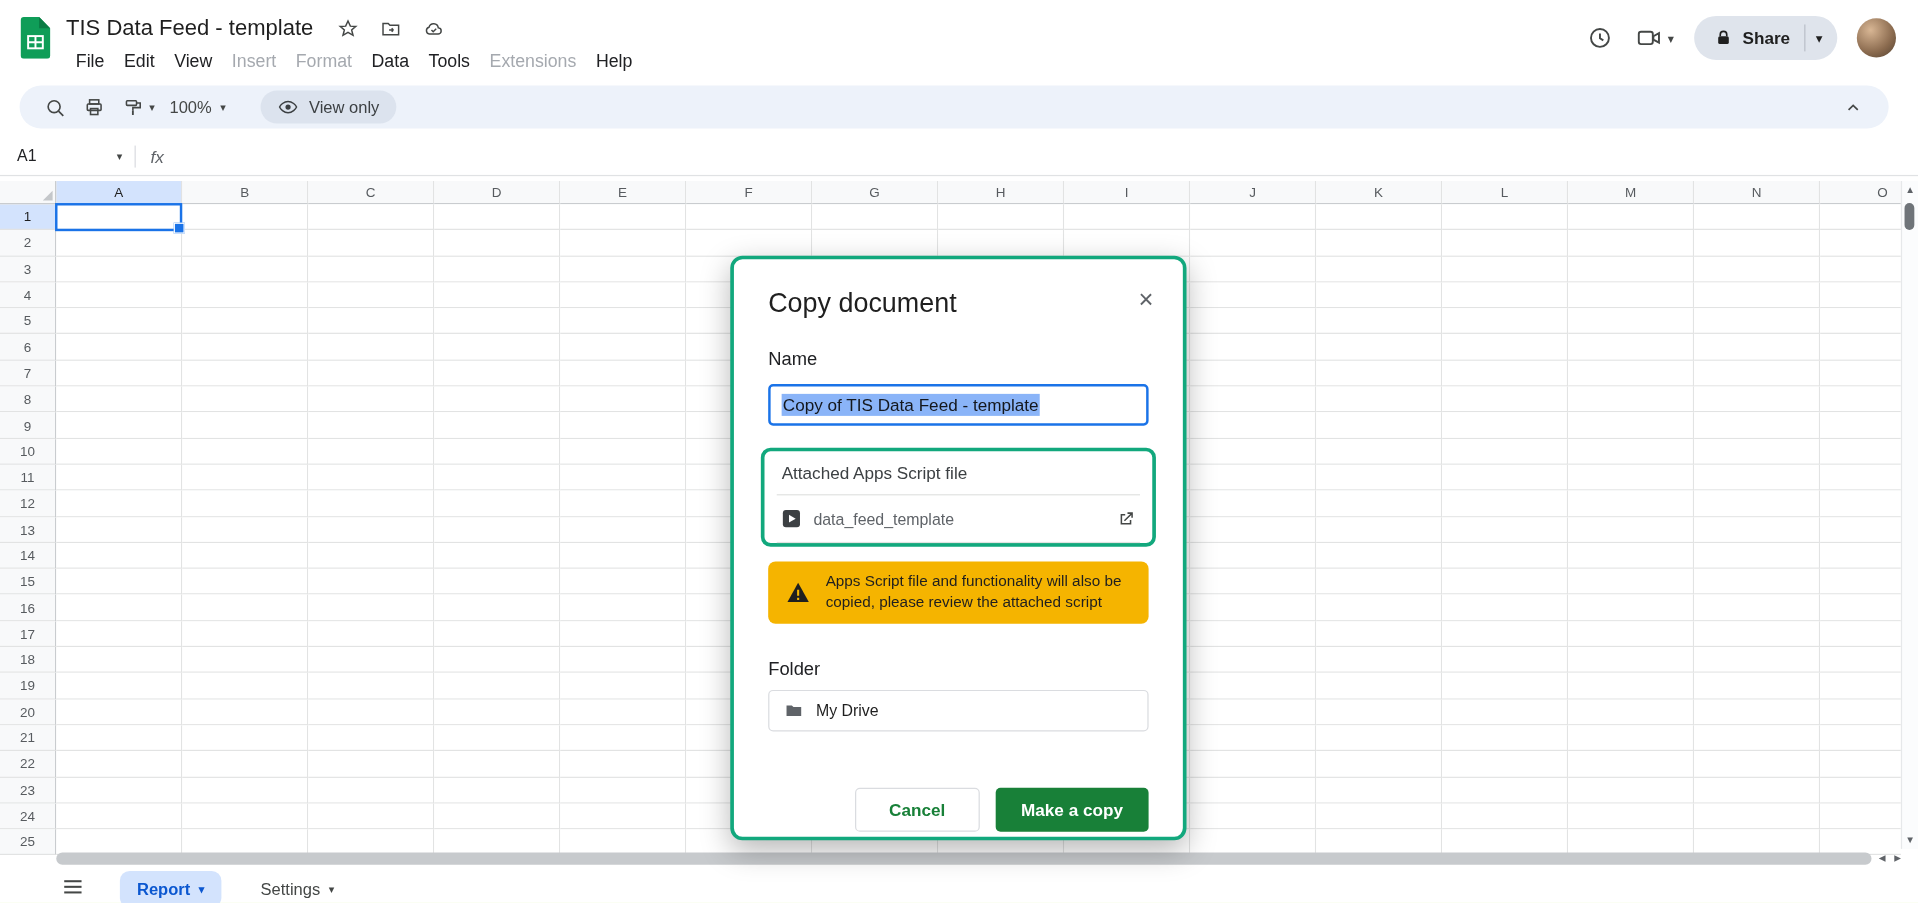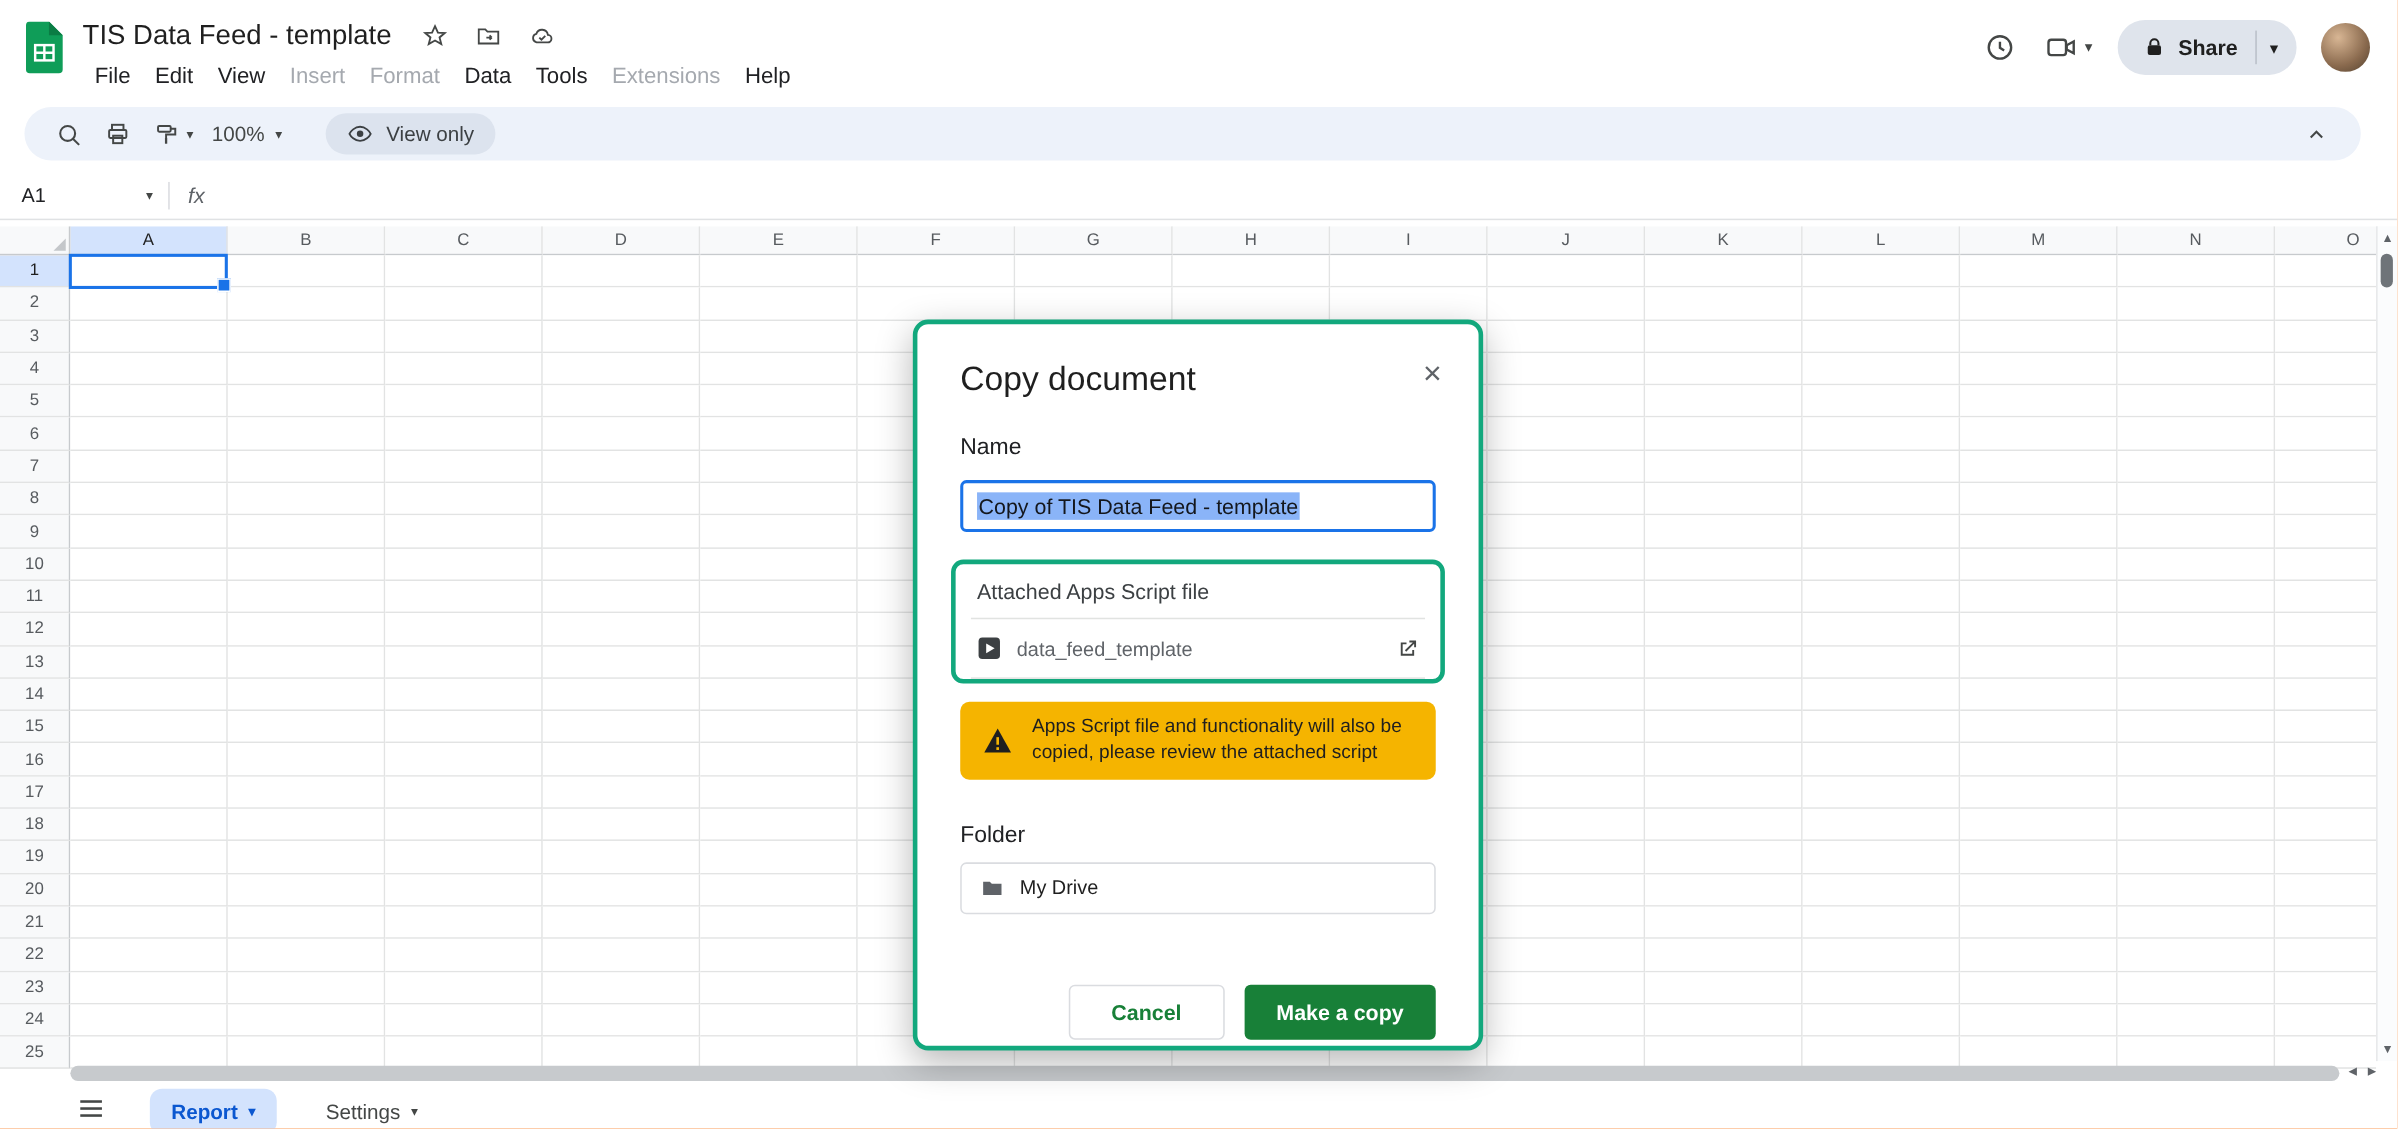--- a/index.html
+++ b/index.html
@@ -1,17 +1,17 @@
 <!DOCTYPE html>
 <html style="--brand-green: #188038; --highlight-green: #12a87d; --selection-blue: #1a73e8; --selection-bg: #8ab4f8; --warning-yellow: #f5b400; --header-blue: #d3e3fd; --tab-blue: #0b57d0; --toolbar-bg: #edf2fa;"><head>
 <meta charset="utf-8">
 <style>
   html,body{margin:0;padding:0;background:#fff;}
   body{font-family:"Liberation Sans",sans-serif;color:#202124;-webkit-font-smoothing:antialiased;}
-  .stage{position:relative;width:1918px;height:903px;overflow:hidden;background:#f97316;}
+  .stage{position:relative;width:1918px;height:903px;overflow:hidden;background:#bef264;}
   .app{position:absolute;top:0;left:0;width:1568px;height:738px;transform:scale(1.22321);transform-origin:top left;background:#fff;}
 
   
   .topbar{position:absolute;top:0;left:0;right:0;height:64px;display:flex;align-items:flex-start;}
   .logo{margin:14px 0 0 16px;width:26px;height:34px;flex:none;cursor:pointer;}
   .title-area{margin-left:12px;flex:1;min-width:0;}
   .title-row{display:flex;align-items:center;height:30px;margin-top:8px;}
   .doc-title{font-size:18px;color:#1f1f1f;white-space:nowrap;}
   .title-icons{display:flex;align-items:center;gap:18px;margin-left:20px;color:#444746;}
   .title-icons .ticon{width:17px;height:17px;display:block;cursor:pointer;}

